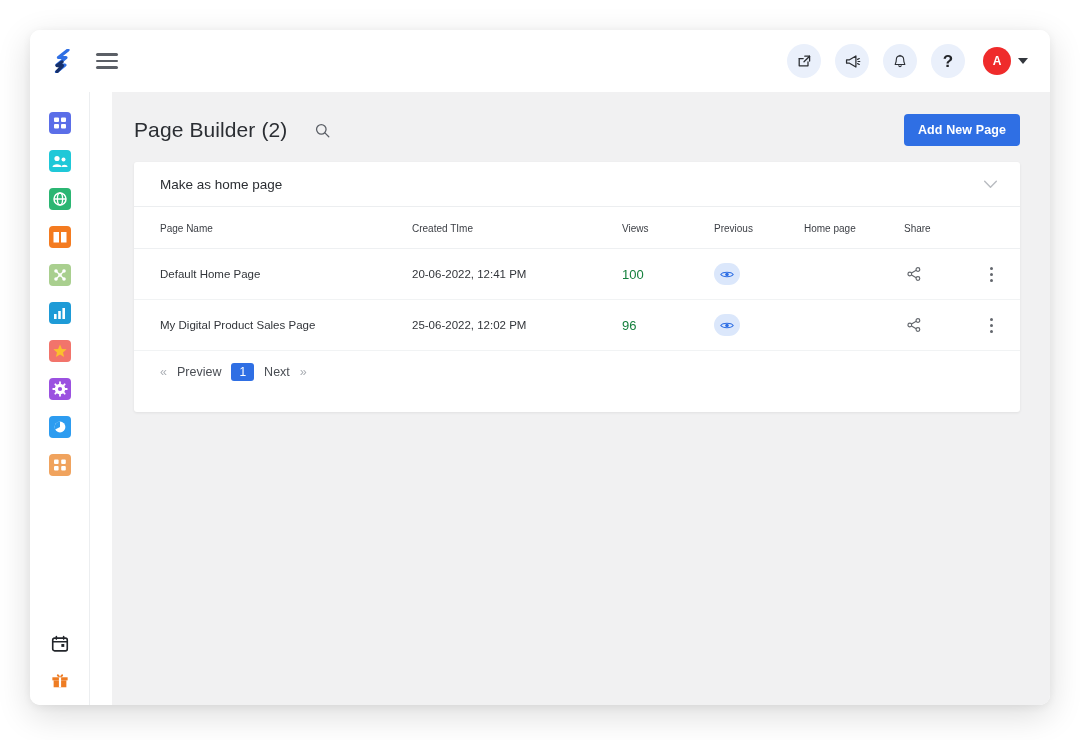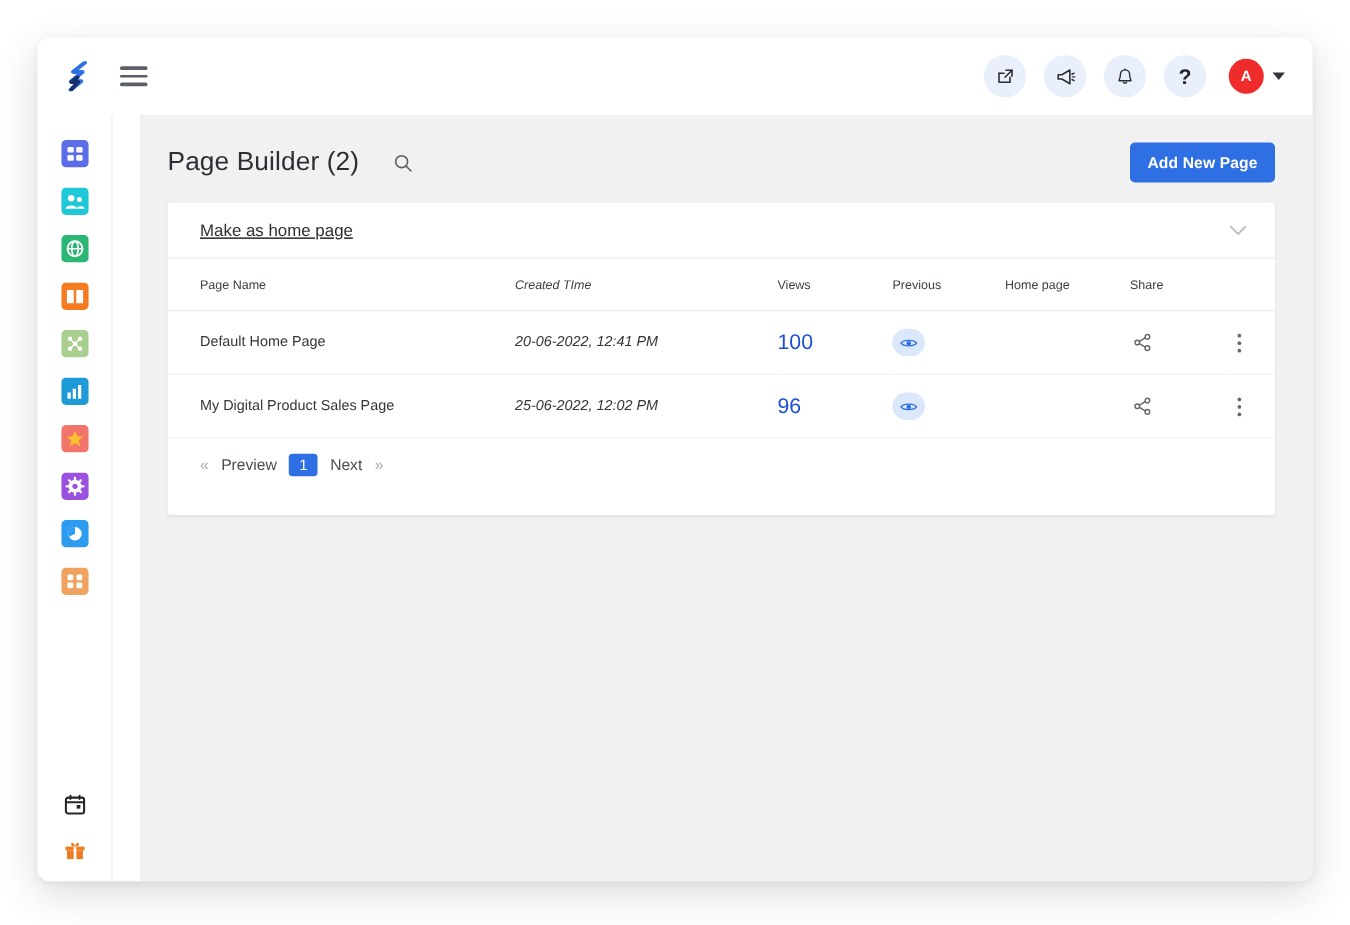--- a/index.html
+++ b/index.html
@@ -155,21 +155,20 @@
     height: 250px;
     overflow: hidden;
   }
 
   .accordion {
     height: 45px;
     display: flex; align-items: center;
     padding: 0 22px 0 26px;
     border-bottom: 1px solid #eceef0;
     cursor: pointer;
-    text-decoration: underline;
   }
   .accordion-label { font-size: 13.5px; color: #2b2e33; }
   .accordion-spacer { flex: 1; }
   .chevron { color: #b9bcc1; display:flex; align-items:center; }
 
   
   table.page-table { width: 100%; border-collapse: collapse; table-layout: fixed; }
   table.page-table th {
     font-size: 10px;
     font-weight: 400;
@@ -179,31 +178,31 @@
     border-bottom: 1px solid #eef0f2;
   }
   table.page-table td {
     font-size: 11.5px;
     color: #32353a;
     padding: 14px 0;
     border-bottom: 1px solid #f1f3f4;
     vertical-align: middle;
   }
   .col-name   { width: 278px; padding-left: 26px !important; }
-  .col-time   { width: 210px; font-style: italic; }
+  .col-time   { width: 210px; }
   .col-views  { width: 92px;  }
   .col-prev   { width: 90px;  }
   .col-home   { width: 100px; }
   .col-share  { width: 78px;  }
   .col-menu   { width: 60px;  }
 
   td.col-name { padding-left: 26px !important; }
   th.col-name { padding-left: 26px !important; }
 
-  .views-val { font-size: 17px; color: #1d4ed8; }
+  .views-val { font-size: 13px; color: #15803d; }
 
   .eye-pill {
     width: 26px; height: 22px;
     border-radius: 11px;
     background: #dbe7fb;
     display: flex; align-items: center; justify-content: center;
     cursor: pointer;
   }
   .share-ico { cursor: pointer; width: 20px; height: 20px; display:flex; align-items:center; justify-content:center;}
   .kebab {

